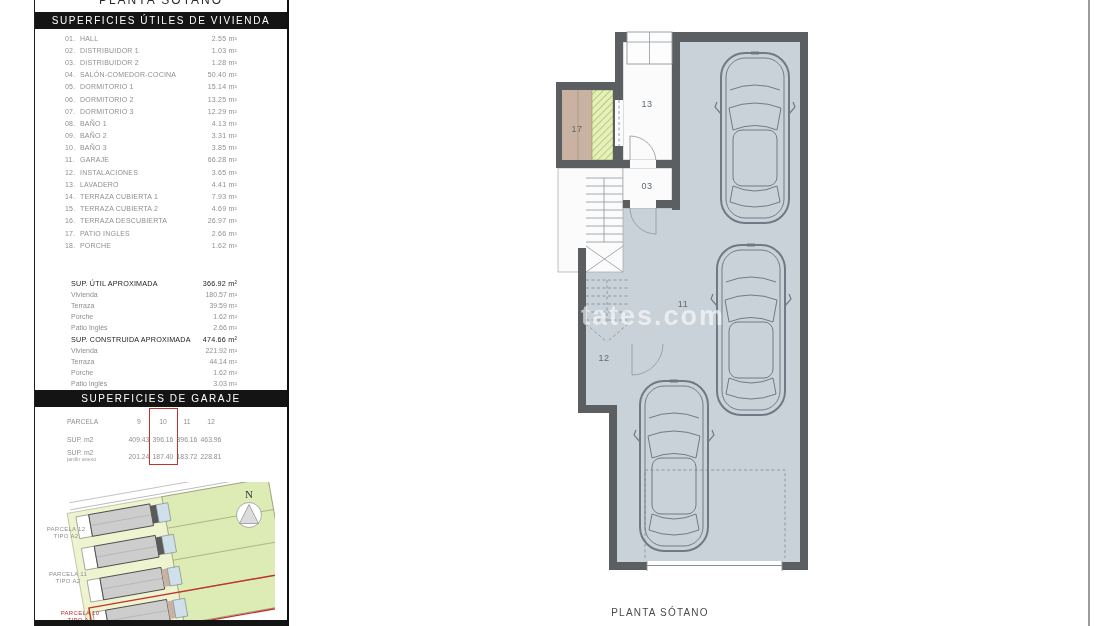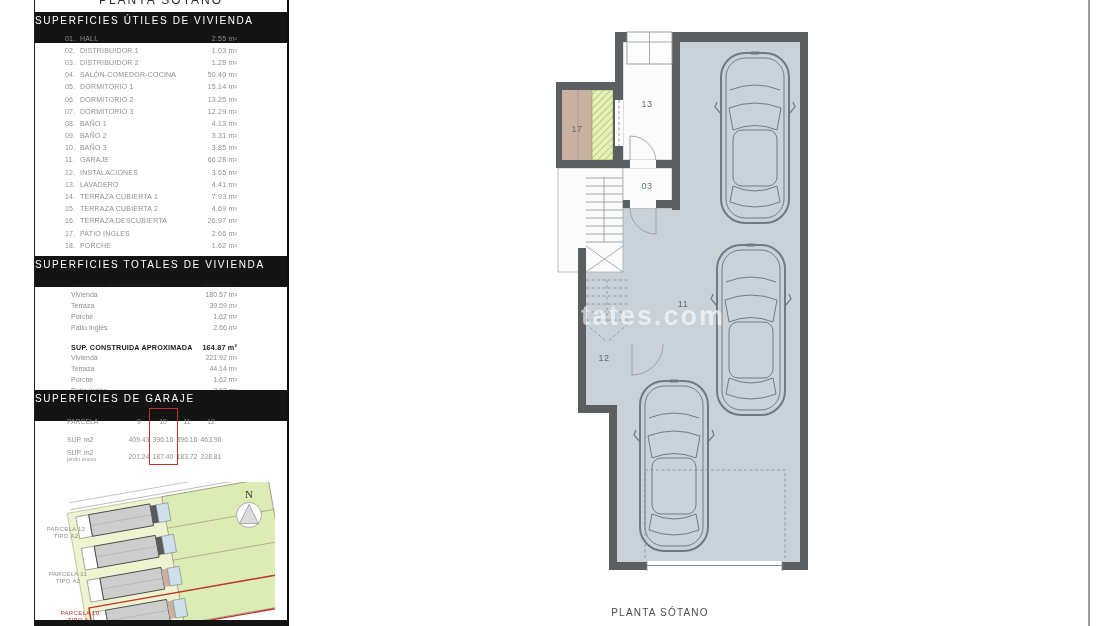--- a/index.html
+++ b/index.html
@@ -4,31 +4,31 @@
 <style>
   html,body{margin:0;padding:0}
   body{width:1110px;height:626px;position:relative;background:#fff;overflow:hidden;
        font-family:"Liberation Sans",sans-serif;}
 
   
   .panel{position:absolute;left:34px;top:0;width:252px;height:626px;background:#fff;
          border-left:1px solid #1d1d1d;border-right:2px solid #101010;overflow:hidden}
   .page-title{position:absolute;top:-7px;left:0;right:0;text-align:center;font-size:12px;
          letter-spacing:2px;color:#2c2c2c;white-space:nowrap}
-  .bar{position:absolute;left:0;right:0;height:31px;background:#141414;color:#fff;text-align:left;
+  .bar{position:absolute;left:0;right:0;height:17px;background:#141414;color:#fff;text-align:center;
          font-size:10px;letter-spacing:1.6px;line-height:17px;white-space:nowrap}
   #bar1{top:12px}#bar2{top:256px}#bar3{top:390px}#bar4{top:465px}
   .list{position:absolute;top:32px;left:0;right:0}
   .row{display:flex;align-items:center;height:12.2px;padding:0 50px 0 30px;font-size:7px;
        color:#8f8f8f;letter-spacing:.2px;white-space:nowrap}
   .row .n{width:15px}.row .lab{flex:1}
   .totals{position:absolute;top:277px;left:0;right:0}
-  .tgroup2{margin-top:7px}
-  .tgroup-head{display:flex;align-items:flex-end;height:12px;padding:0 50px 0 36px;font-size:7.2px;
-       font-weight:bold;color:#1b1b1b;letter-spacing:.2px}
+  .tgroup2{}
+  .tgroup-head{display:flex;align-items:center;height:12px;padding:0 50px 0 36px;font-size:7.2px;
+       font-weight:normal;color:#1b1b1b;letter-spacing:.2px}
   .tgroup-head .lab{flex:1}
   .trow{display:flex;align-items:center;height:11px;padding:0 50px 0 36px;font-size:7px;color:#8f8f8f}
   .trow .lab{flex:1}
   .parcela{position:absolute;top:407px;left:0;right:0;height:58px}
   .p-row{display:flex;padding-left:32px;align-items:center}
   .p-head{margin-top:8px;height:12px}
   .p-r1{margin-top:6px;height:12px}
   .p-r2{margin-top:3px;height:16px}
   .p-lab{width:60px;font-size:6.8px;color:#8f8f8f;line-height:7px}
   .p-lab .sub{display:block;font-size:5.3px;color:#9d9d9d}
@@ -168,26 +168,25 @@
         <span class="val">2.66 m²</span>
       </div>
 
       <div class="row">
         <span class="n">18.</span>
         <span class="lab">PORCHE</span>
         <span class="val">1.62 m²</span>
       </div>
     </div>
 
-  <div class="bar" id="bar2">SUPERFICIES TOTALES DE VIVIENDA</div>
 
   <div class="totals">
     <div class="tgroup-head">
       <span class="lab">SUP. ÚTIL APROXIMADA</span>
-      <span>400.96 m²</span>
+      <span>366.92 m²</span>
     </div>
     <div>
 
         <div class="trow">
           <span class="lab">Vivienda</span>
           <span>180.57 m²</span>
         </div>
 
         <div class="trow">
           <span class="lab">Terraza</span>
@@ -199,21 +198,21 @@
           <span>1.62 m²</span>
         </div>
 
         <div class="trow">
           <span class="lab">Patio Inglés</span>
           <span>2.66 m²</span>
         </div>
       </div>
     <div class="tgroup-head tgroup2">
       <span class="lab">SUP. CONSTRUIDA APROXIMADA</span>
-      <span>164.87 m²</span>
+      <span>474.66 m²</span>
     </div>
     <div>
 
         <div class="trow">
           <span class="lab">Vivienda</span>
           <span>221.92 m²</span>
         </div>
 
         <div class="trow">
           <span class="lab">Terraza</span>

